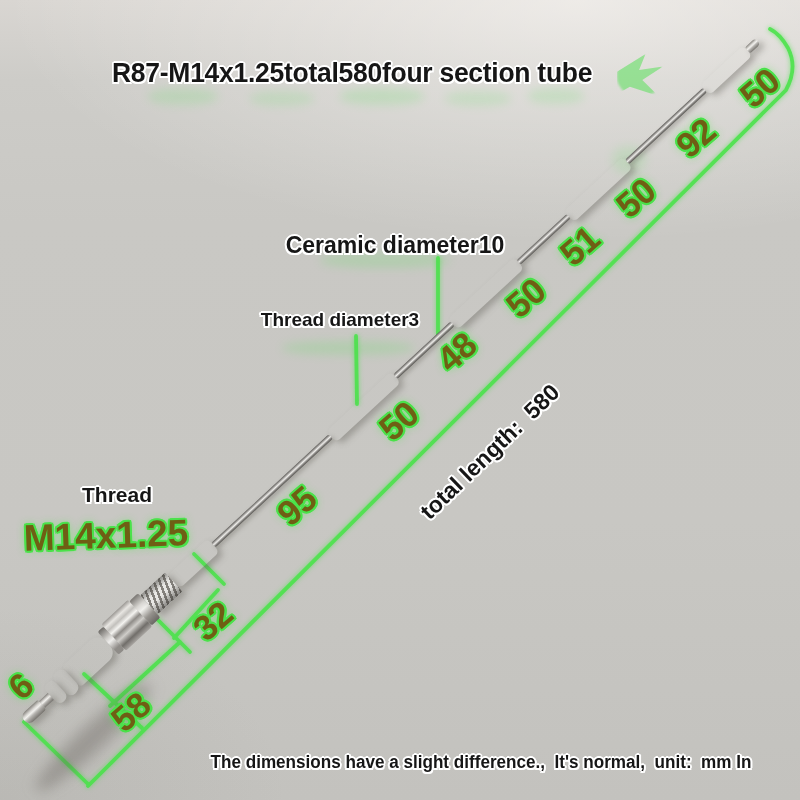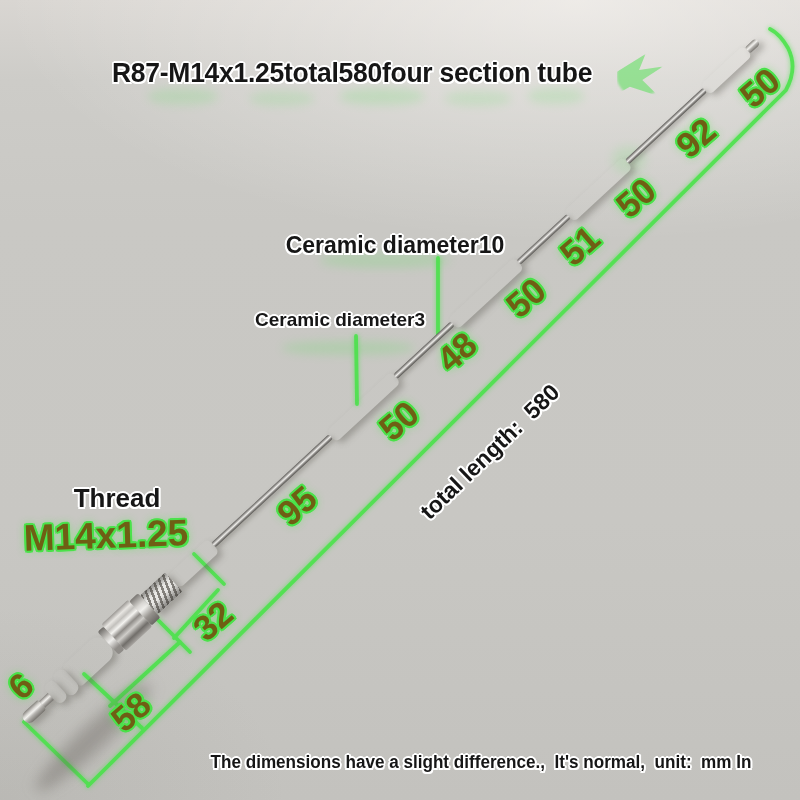--- a/index.html
+++ b/index.html
@@ -72,21 +72,21 @@
   .lines{position:absolute;left:0;top:0;filter:drop-shadow(0 0 2.5px rgba(74,226,74,.75));}
   
   .outlined{
     position:absolute;color:#161616;font-weight:bold;white-space:pre;
     text-shadow:2px 0 0 #fff,-2px 0 0 #fff,0 2px 0 #fff,0 -2px 0 #fff,
       1.5px 1.5px 0 #fff,-1.5px -1.5px 0 #fff,1.5px -1.5px 0 #fff,-1.5px 1.5px 0 #fff;
   }
   .title{left:112px;top:56px;font-size:28.5px;letter-spacing:-.3px;transform:scaleX(.93);transform-origin:0 0;}
   .callout-ceramic{left:395px;top:232px;font-size:23px;transform:translateX(-50%);}
   .callout-needle{left:340px;top:309px;font-size:19px;transform:translateX(-50%);}
-  .thread-word{left:117px;top:483px;font-size:26px;transform:translateX(-50%);}
+  .thread-word{left:117px;top:483px;font-size:21px;transform:translateX(-50%);}
   .total-length{left:490px;top:452px;font-size:23px;transform:translate(-50%,-50%) rotate(-44deg);}
   .note{left:481px;top:711px;font-size:18px;line-height:20.5px;text-align:center;transform:translateX(-50%) scaleX(.95);}
   .greentext{
     position:absolute;color:#6f5e14;font-weight:bold;white-space:pre;
     text-shadow:2px 0 0 #4ae24a,-2px 0 0 #4ae24a,0 2px 0 #4ae24a,0 -2px 0 #4ae24a,
       1.6px 1.6px 0 #4ae24a,-1.6px -1.6px 0 #4ae24a,1.6px -1.6px 0 #4ae24a,-1.6px 1.6px 0 #4ae24a,
       0 0 8px rgba(86,235,80,.85);
   }
   .thread-size{left:106px;top:536px;font-size:37px;transform:translate(-50%,-50%) rotate(-2deg);}
   .dim{font-size:35px;transform:translate(-50%,-50%) rotate(-41deg);}
@@ -149,21 +149,21 @@
     <div class="seg ceramic tube tube-c"></div>
     <div class="seg rod-thin rod-3"></div>
     <div class="seg ceramic tube tube-d"></div>
     <div class="seg rod-thin rod-4"></div>
     <div class="seg ceramic tube tube-e"></div>
     <div class="seg metal nub"></div>
   </div>
 
   <div class="outlined title">R87-M14x1.25total580four section tube</div>
   <div class="outlined callout-ceramic">Ceramic diameter10</div>
-  <div class="outlined callout-needle">Ceramic diameter3</div>
+  <div class="outlined callout-needle">Thread diameter3</div>
   <div class="outlined thread-word">Thread</div>
   <div class="outlined total-length">total length:  580</div>
   <div class="outlined note">
     <div>The dimensions have a slight difference.,  It's normal,  unit:  mm In</div>
     
   </div>
 
   <div class="greentext thread-size">M14x1.25</div>
   <div>
       <span class="greentext dim dim-0">6</span>

